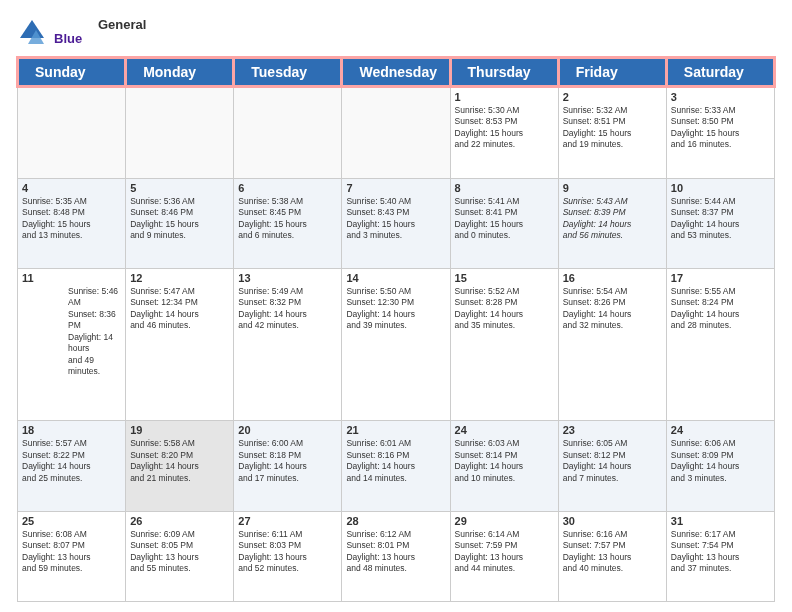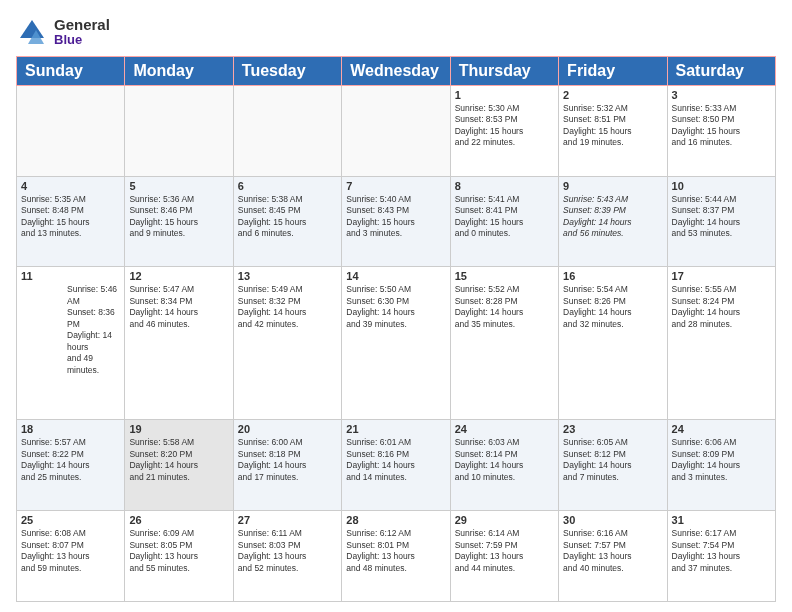--- a/index.html
+++ b/index.html
@@ -27,23 +27,24 @@
       display: flex;
       align-items: center;
       gap: 6px;
     }
     .logo-text {
       display: flex;
       flex-direction: column;
       line-height: 1.1;
     }
     .logo-general {
-      font-size: 15px;
+      font-size: 13px;
       font-weight: bold;
       color: #333;
+      margin-left: 44px;
     }
     .logo-blue {
       font-size: 13px;
       font-weight: bold;
       color: #4c1d95;
     }
     .logo-icon {
       width: 32px;
       height: 32px;
     }
@@ -62,25 +63,25 @@
     }
     .calendar {
       flex: 1;
       border-collapse: collapse;
       width: 100%;
       table-layout: fixed;
     }
     .calendar th {
       background-color: #2e6db4;
       color: #fff;
-      font-size: 16px;
+      font-size: 14px;
       font-weight: bold;
-      padding: 5px 8px;
+      padding: 5px 16px;
       text-align: left;
-      border: 1px solid #fca5a5;
+      border: 3px solid #fca5a5;
     }
     .calendar td {
       border: 1px solid #ccc;
       vertical-align: top;
       padding: 3px 4px;
       font-size: 9px;
       color: #333;
       background: #fff;
       width: calc(100% / 7);
     }
@@ -216,35 +217,35 @@
           <td>
             <span class="day-number">11</span>
             <div class="day-info" style="white-space: pre-line; margin-left: 46px;">Sunrise: 5:46 AM
 Sunset: 8:36 PM
 Daylight: 14 hours
 and 49 minutes.</div>
           </td>
           <td>
             <span class="day-number">12</span>
             <div class="day-info" style="white-space: pre-line;">Sunrise: 5:47 AM
-Sunset: 8:34 PM
+Sunset: 12:34 PM
 Daylight: 14 hours
 and 46 minutes.</div>
           </td>
           <td>
             <span class="day-number">13</span>
             <div class="day-info" style="white-space: pre-line;">Sunrise: 5:49 AM
 Sunset: 8:32 PM
 Daylight: 14 hours
 and 42 minutes.</div>
           </td>
           <td>
             <span class="day-number">14</span>
             <div class="day-info" style="white-space: pre-line;">Sunrise: 5:50 AM
-Sunset: 6:30 PM
+Sunset: 12:30 PM
 Daylight: 14 hours
 and 39 minutes.</div>
           </td>
           <td>
             <span class="day-number">15</span>
             <div class="day-info" style="white-space: pre-line;">Sunrise: 5:52 AM
 Sunset: 8:28 PM
 Daylight: 14 hours
 and 35 minutes.</div>
           </td>

